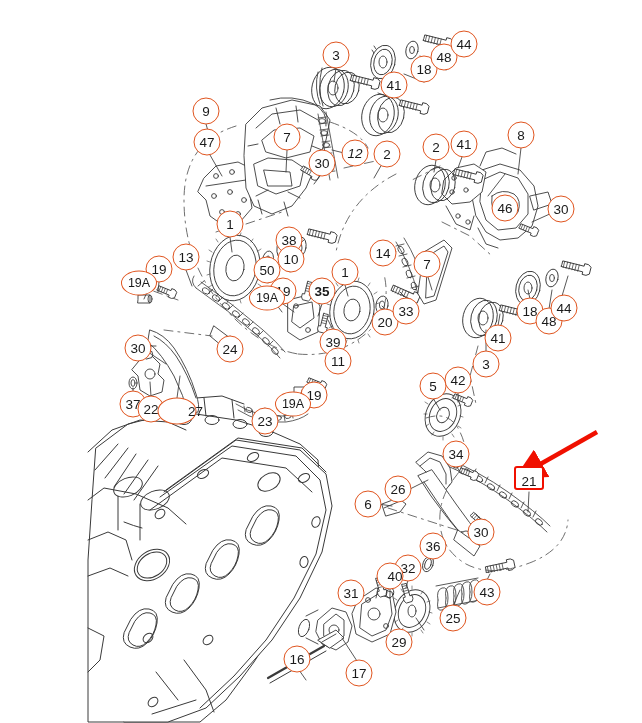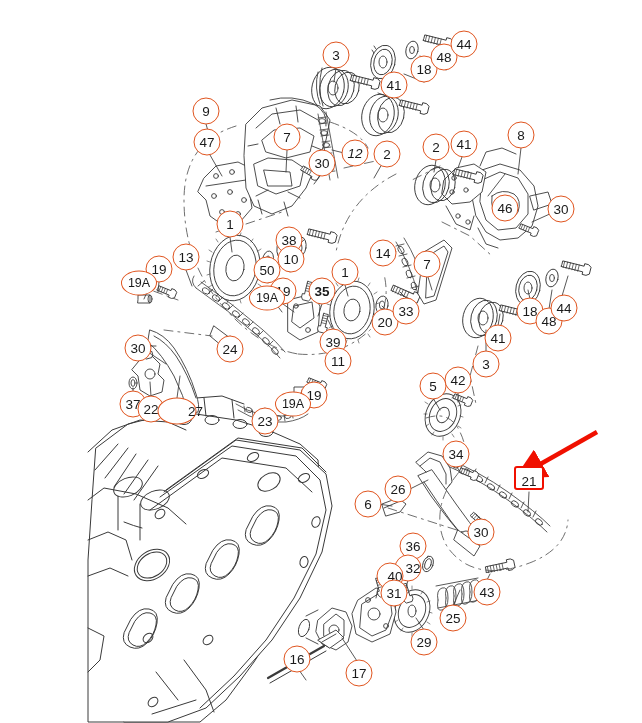--- a/index.html
+++ b/index.html
@@ -692,39 +692,39 @@
       </div>
       <div class="callout" style="left: 368px; top: 504px;">
         <span>6</span>
       </div>
       <div class="callout boxed" style="left: 529px; top: 478px;">
         <span>21</span>
       </div>
       <div class="callout" style="left: 481px; top: 532px;">
         <span>30</span>
       </div>
-      <div class="callout" style="left: 413px; top: 546px;">
+      <div class="callout" style="left: 433px; top: 546px;">
         <span>36</span>
       </div>
-      <div class="callout" style="left: 408px; top: 568px; justify-content: flex-end;">
+      <div class="callout" style="left: 408px; top: 568px;">
         <span>32</span>
       </div>
       <div class="callout" style="left: 390px; top: 576px; justify-content: flex-end;">
         <span>40</span>
       </div>
-      <div class="callout" style="left: 394px; top: 593px;">
+      <div class="callout" style="left: 351px; top: 593px;">
         <span>31</span>
       </div>
       <div class="callout" style="left: 487px; top: 592px;">
         <span>43</span>
       </div>
       <div class="callout" style="left: 453px; top: 618px;">
         <span>25</span>
       </div>
-      <div class="callout" style="left: 424px; top: 642px;">
+      <div class="callout" style="left: 399px; top: 642px;">
         <span>29</span>
       </div>
       <div class="callout" style="left: 297px; top: 659px;">
         <span>16</span>
       </div>
       <div class="callout" style="left: 359px; top: 673px;">
         <span>17</span>
       </div>
     </div>
 

